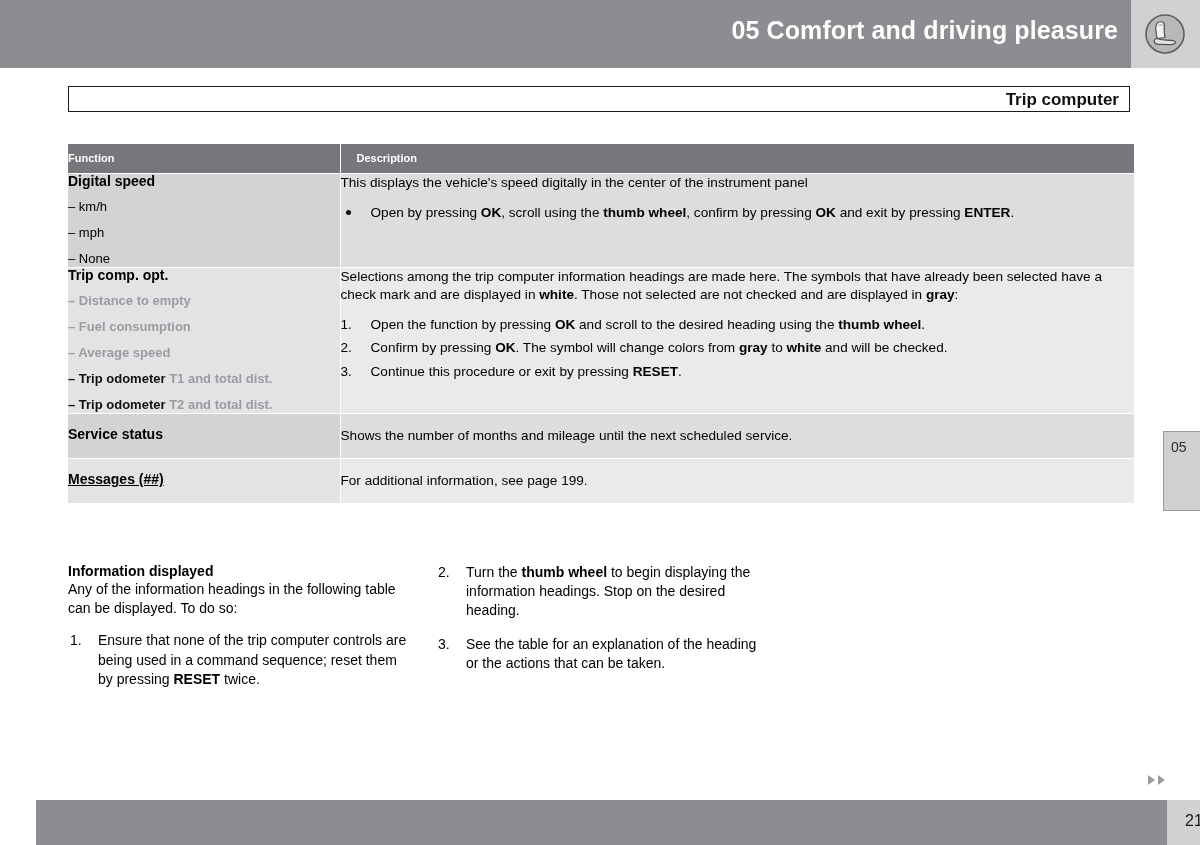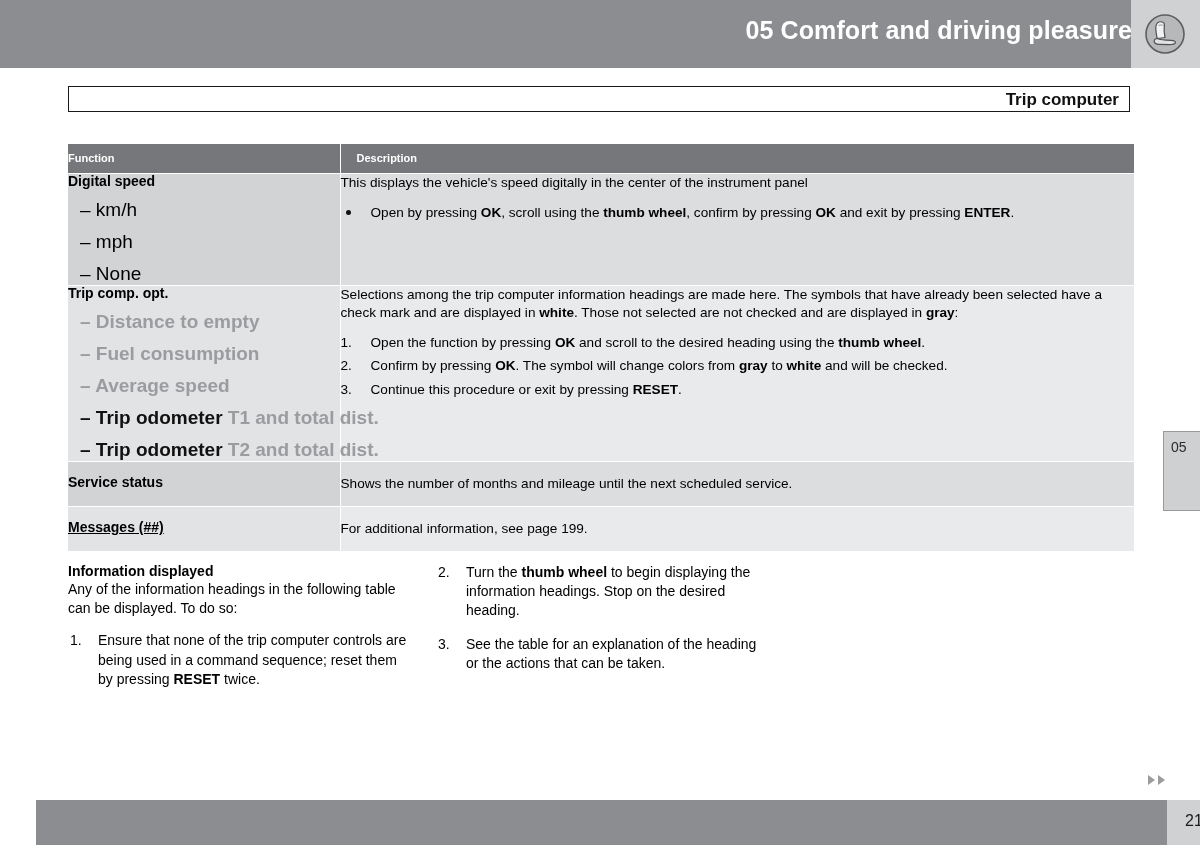--- a/index.html
+++ b/index.html
@@ -32,21 +32,21 @@
   }
   .header-light {
     position: absolute;
     left: 1131px; top: 0;
     width: 69px;
     height: 68px;
     background: #d0d1d3;
   }
   .header-title {
     position: absolute;
-    right: 68px;
+    right: 82px;
     top: 16px;
     font-size: 25px;
     font-weight: bold;
     color: #ffffff;
     letter-spacing: 0.1px;
     white-space: nowrap;
   }
   .seat-icon-wrap {
     position: absolute;
     left: 1141px;
@@ -120,24 +120,23 @@
   tr.shade-dark td.cell-desc { background: #dcdddf; }
   tr.shade-light td.cell-fn { background: #e2e3e5; }
   tr.shade-light td.cell-desc { background: #e9eaec; margin-top: 39px; }
 
   .fn-title {
     font-weight: bold;
     font-size: 14px;
     margin: 0 0 12px 0;
   }
   .fn-item {
-    font-size: 19px;
+    font-size: 13px;
     margin: 0 0 13px 0;
     white-space: nowrap;
-    padding-left: 12px;
   }
   .fn-item:last-child { margin-bottom: 2px; }
   .fn-item.gray { color: #9a9c9f; font-weight: bold; }
   .fn-item.mixed { color: #111; font-weight: bold; }
   .fn-item.mixed .gray-part { color: #9a9c9f; }
 
   .desc-p {
     margin: 0 0 12px 0;
     font-size: 13.6px;
     line-height: 1.32;

